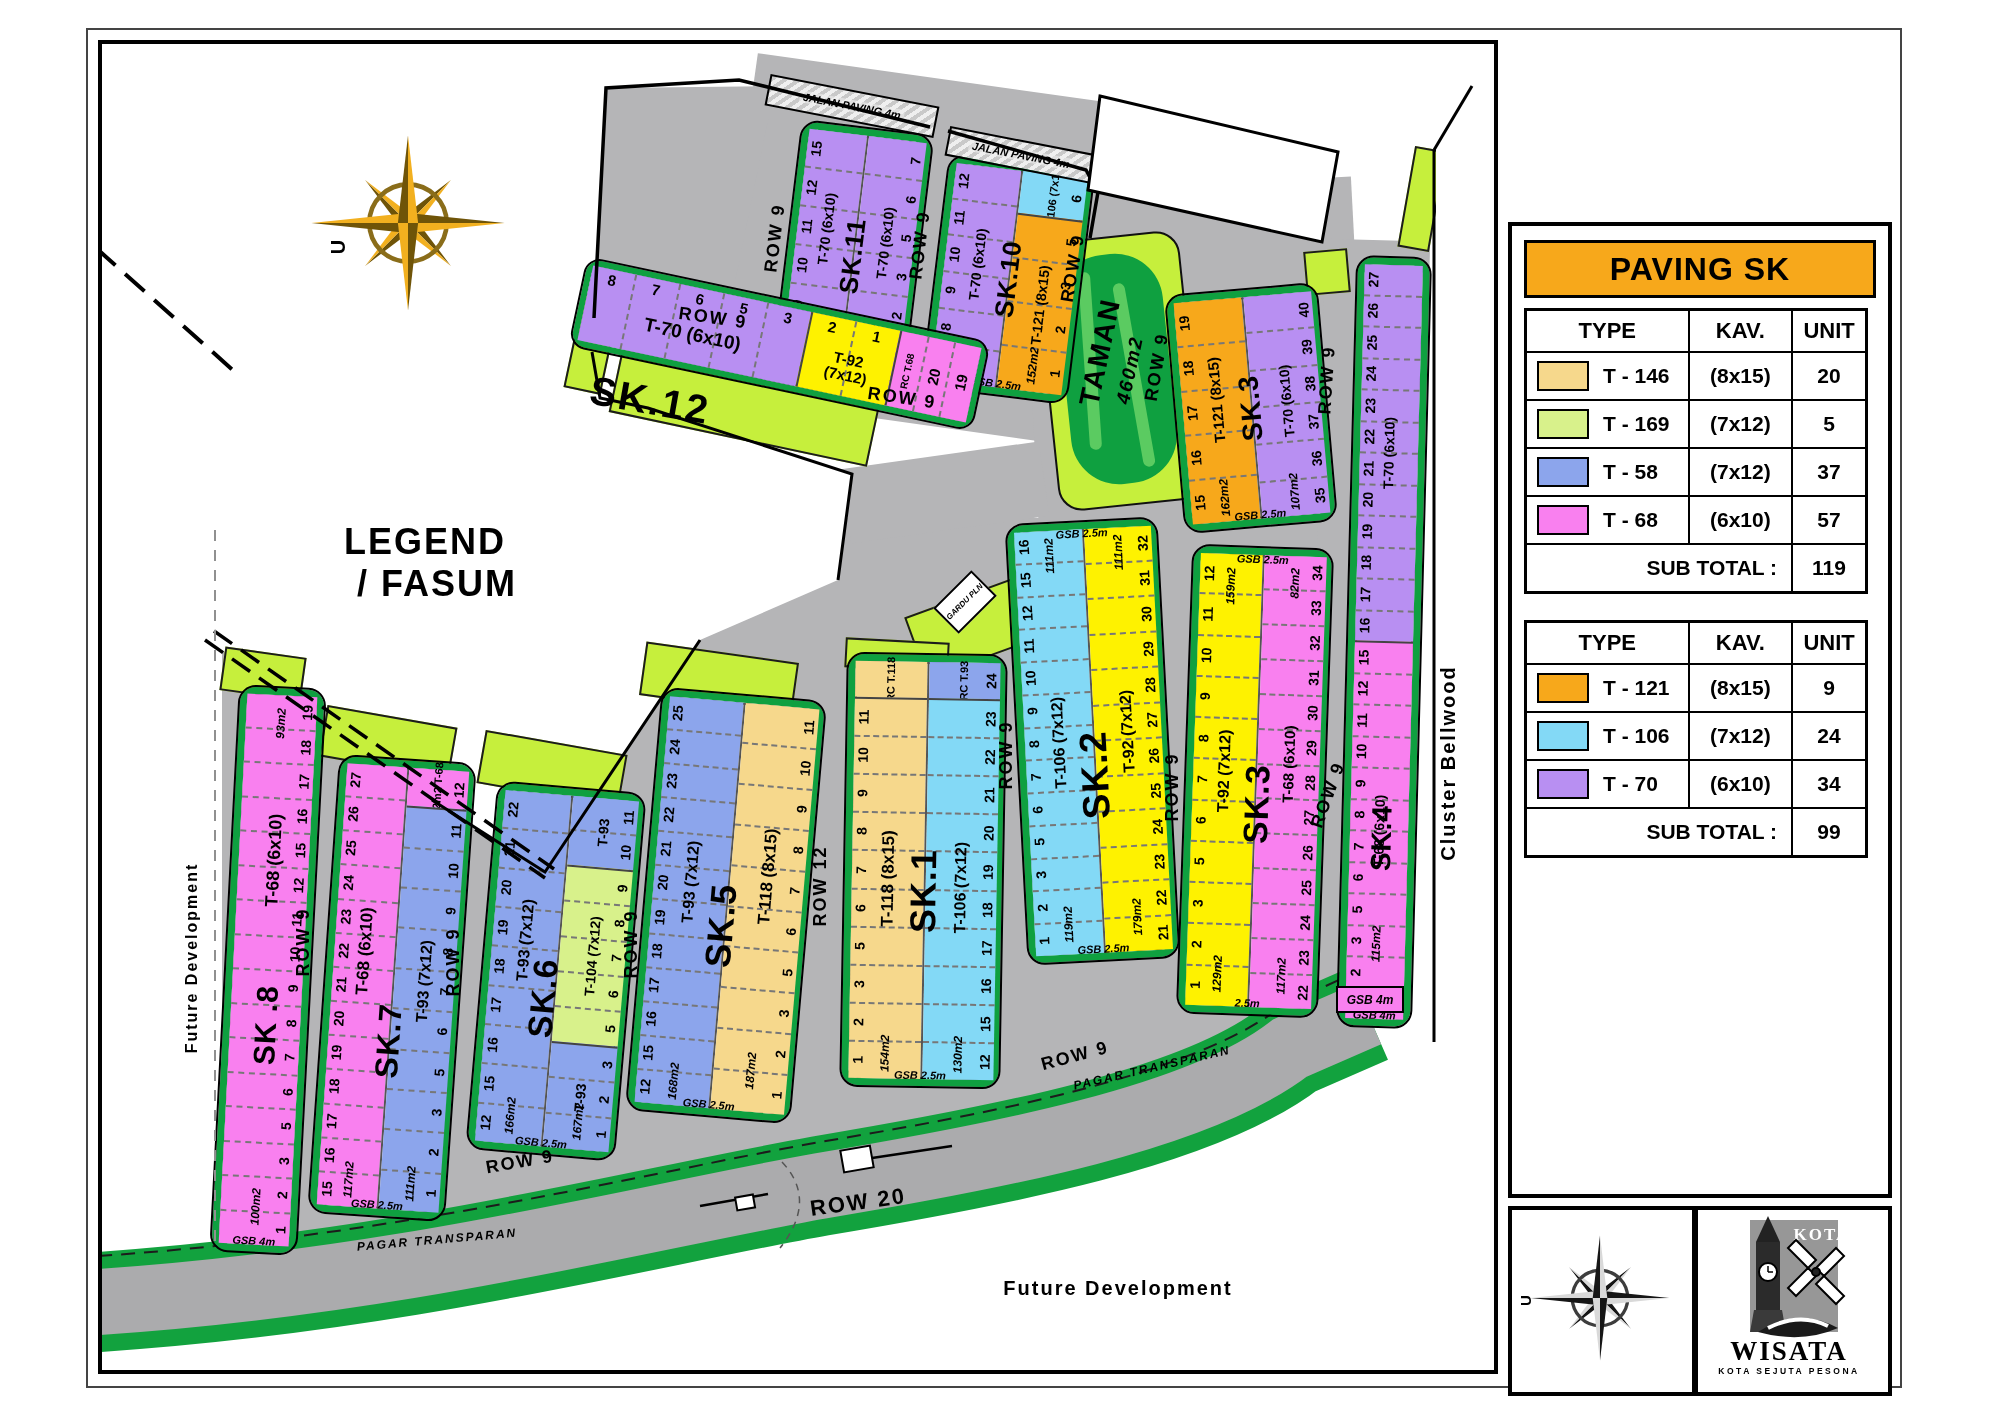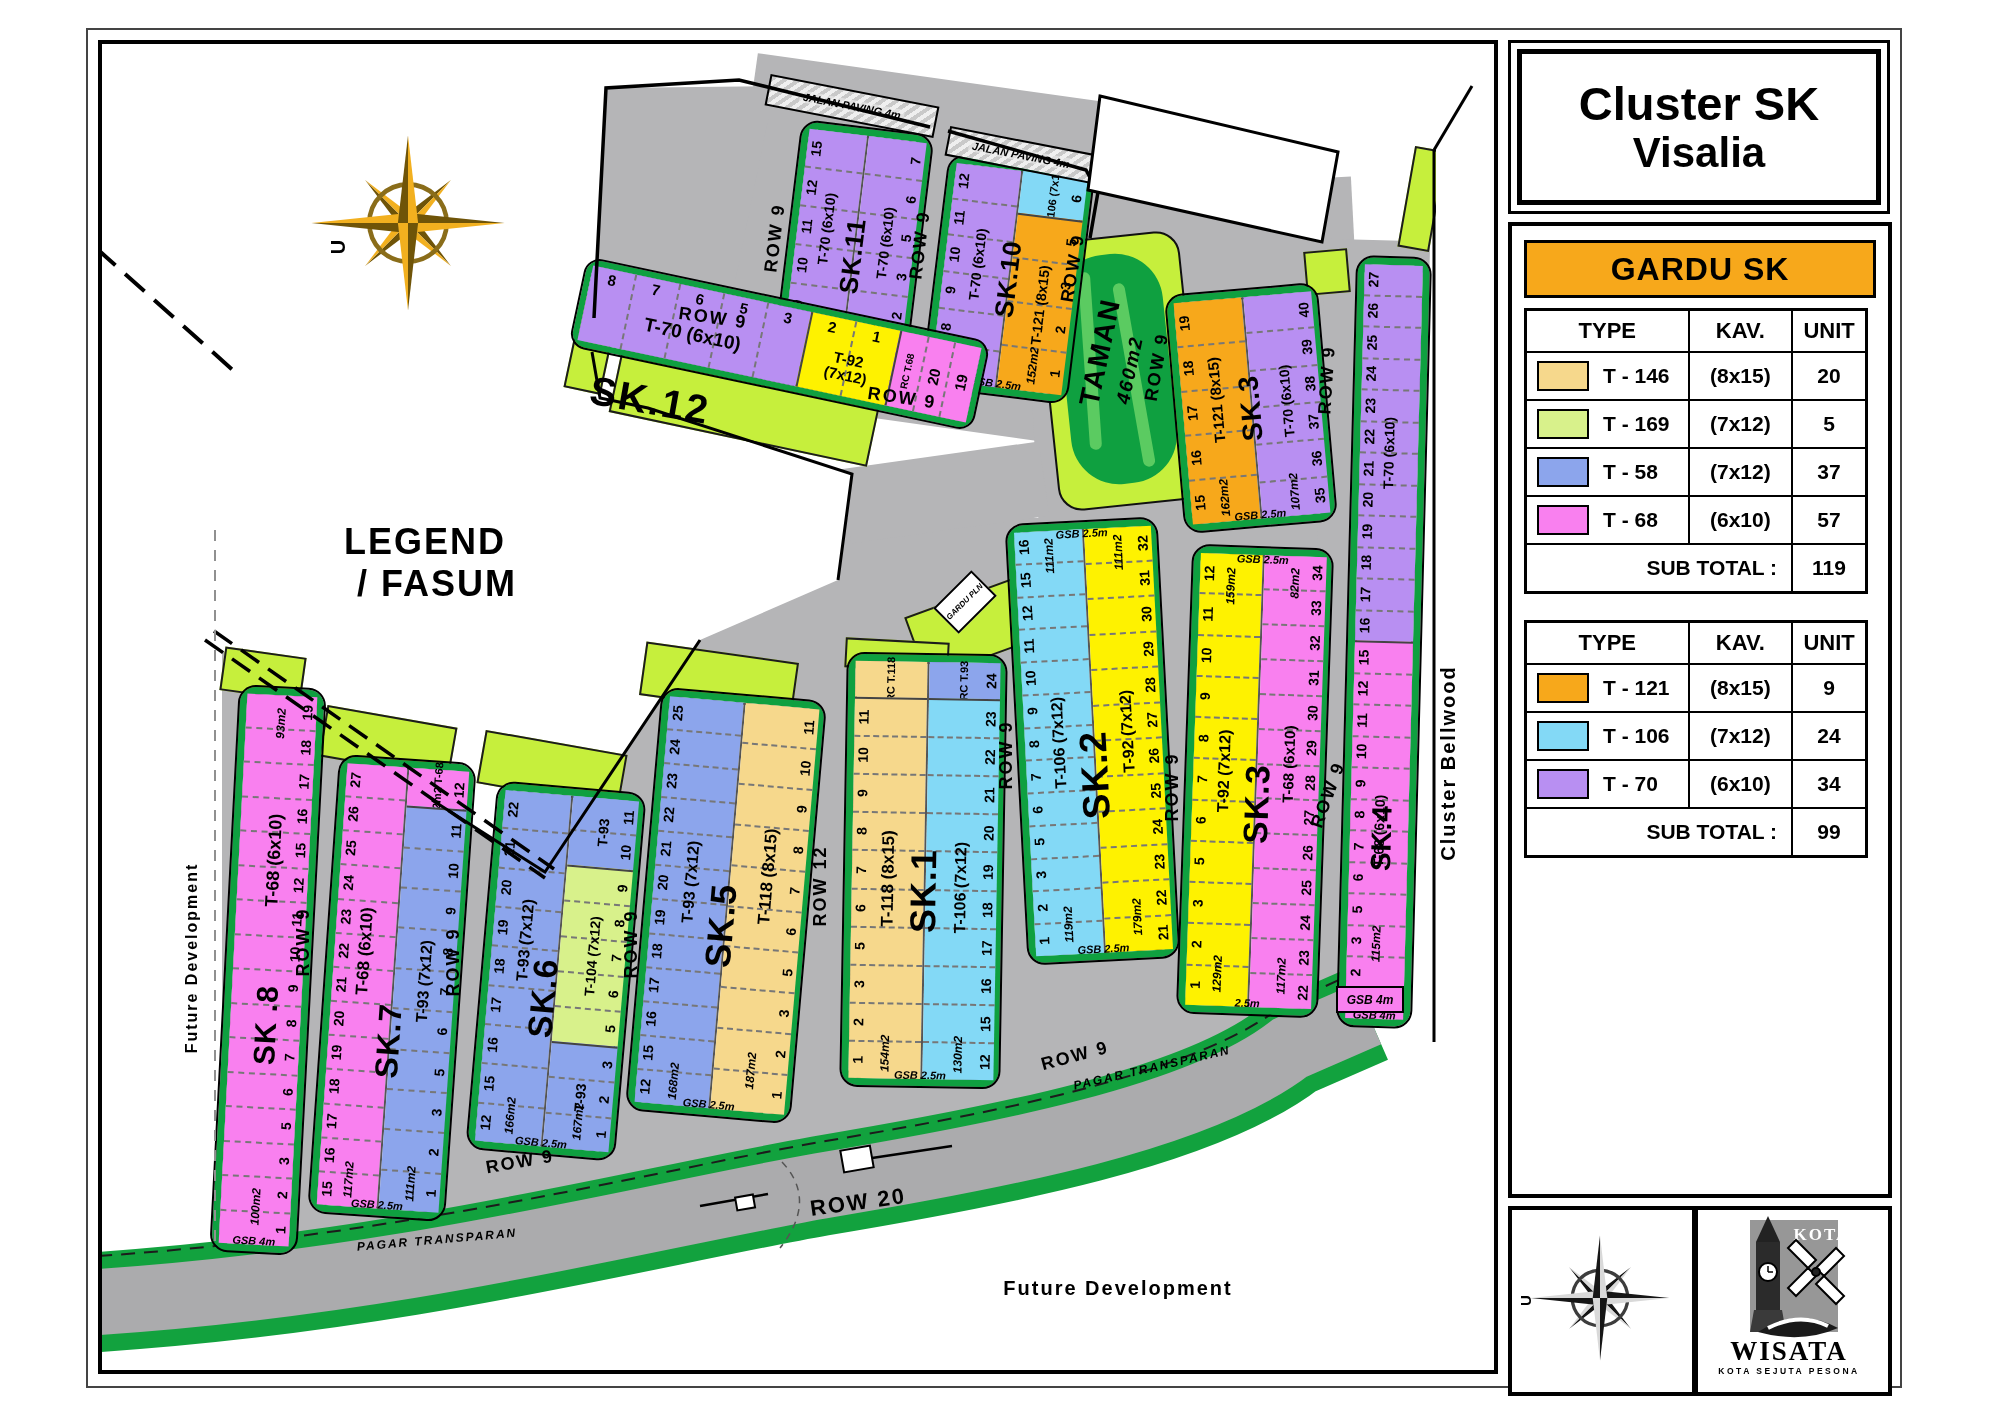--- a/index.html
+++ b/index.html
@@ -1067,29 +1067,23 @@
         <polygon points="204.6,105.0 108.0,115.1 108,105" fill="#F2B01F"></polygon>
         <polygon points="11.4,105.0 108.0,115.1 108,105" fill="#6F5408"></polygon>
         <polygon points="11.4,105.0 108.0,94.9 108,105" fill="#F2B01F"></polygon>
         <polygon points="108.0,192.4 118.1,105.0 108,105" fill="#6F5408"></polygon>
         <polygon points="108.0,192.4 97.9,105.0 108,105" fill="#F2B01F"></polygon>
         <polygon points="108.0,17.6 97.9,105.0 108,105" fill="#6F5408"></polygon>
         <polygon points="108.0,17.6 118.1,105.0 108,105" fill="#F2B01F"></polygon>
       </svg>
   </div>
 
-  <div class="title-box">
-    <div class="title-in">
-      <div>Cluster SK</div>
-      <div>Visalia</div>
-    </div>
-  </div>
 
   <div class="pbox legend-box" id="legendBox">
-    <div class="lhead">GARDU SK</div>
+    <div class="lhead">PAVING SK</div>
     <div id="legendTables">
         <table class="ltab">
           <thead>
             <tr>
               <th style="width: 168px;">TYPE</th>
               <th style="width: 104px;">KAV.</th>
               <th style="width: 72px;">UNIT</th>
             </tr>
           </thead>
           <tbody>

